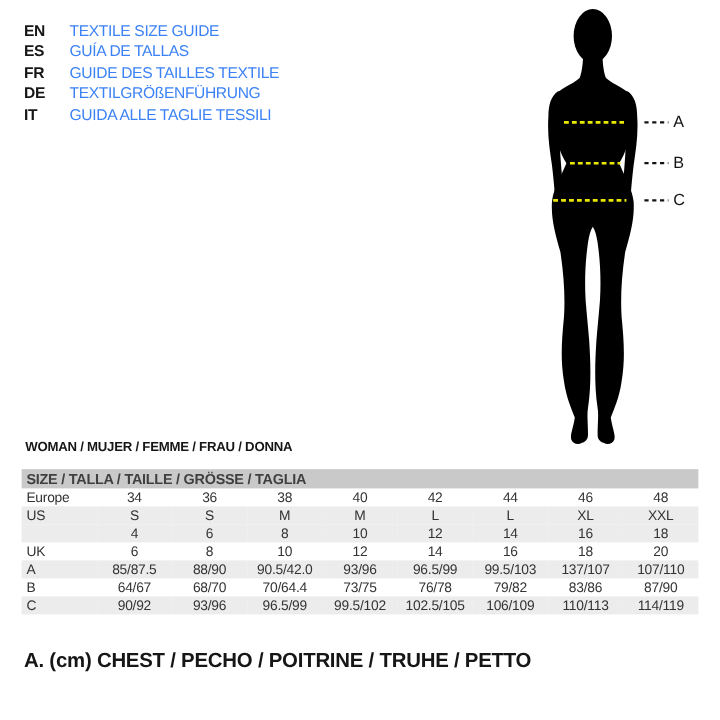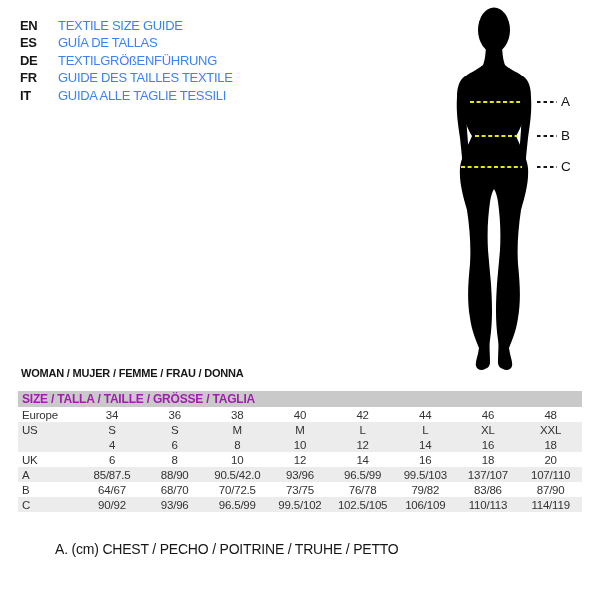--- a/index.html
+++ b/index.html
@@ -22,53 +22,53 @@
   .measure-label{position:absolute;left:131px;font-size:13.5px;color:#141414;letter-spacing:0;}
   
   .section-title{position:absolute;left:21px;top:367px;font-weight:700;font-size:11px;letter-spacing:-0.2px;color:#161616;white-space:nowrap;}
   
   table.size-table{
     position:absolute;left:18px;top:391px;width:564px;
     border-collapse:collapse;table-layout:fixed;
   }
   table.size-table th{
     background:var(--header_gray,#c9c9c9);height:16px;text-align:left;
-    font-weight:600;font-size:12px;letter-spacing:-0.2px;color:#a21caf;padding:0 0 0 4px;
+    font-weight:600;font-size:12px;letter-spacing:-0.2px;color:#404040;padding:0 0 0 4px;
   }
   table.size-table td{
     height:15px;font-size:11.5px;letter-spacing:-0.2px;color:#333;
     text-align:center;padding:0;white-space:nowrap;
   }
   table.size-table td.lbl{text-align:left;padding-left:4px;width:90px;margin-left:28px;}
   table.size-table tr.shaded td{background:var(--row_gray,#ececec);}
   
   .legend{position:absolute;left:20px;top:541px;}
-  .legend-line{height:15.5px;font-weight:400;font-size:14px;letter-spacing:-0.2px;color:#161616;white-space:nowrap;margin-left:35px;}
+  .legend-line{height:15.5px;font-weight:700;font-size:17px;letter-spacing:-0.2px;color:#161616;white-space:nowrap;}
 </style>
 </head>
 <body>
 
 <div>
 
   <div class="langs">
     <div class="lang-row">
       <span class="lang-code">EN</span>
       <span class="lang-text">TEXTILE SIZE GUIDE</span>
     </div>
     <div class="lang-row">
       <span class="lang-code">ES</span>
       <span class="lang-text">GUÍA DE TALLAS</span>
     </div>
     <div class="lang-row">
+      <span class="lang-code">FR</span>
+      <span class="lang-text">GUIDE DES TAILLES TEXTILE</span>
+    </div>
+    <div class="lang-row">
       <span class="lang-code">DE</span>
       <span class="lang-text">TEXTILGRÖßENFÜHRUNG</span>
-    </div>
-    <div class="lang-row">
-      <span class="lang-code">FR</span>
-      <span class="lang-text">GUIDE DES TAILLES TEXTILE</span>
     </div>
     <div class="lang-row">
       <span class="lang-code">IT</span>
       <span class="lang-text">GUIDA ALLE TAGLIE TESSILI</span>
     </div>
   </div>
 
   <div class="figure">
     <svg width="170" height="380" viewBox="0 0 170 380">
 
@@ -207,21 +207,21 @@
         <td>93/96</td>
         <td>96.5/99</td>
         <td>99.5/103</td>
         <td>137/107</td>
         <td>107/110</td>
       </tr>
       <tr>
         <td class="lbl">B</td>
         <td>64/67</td>
         <td>68/70</td>
-        <td>70/72.5</td>
+        <td>70/64.4</td>
         <td>73/75</td>
         <td>76/78</td>
         <td>79/82</td>
         <td>83/86</td>
         <td>87/90</td>
       </tr>
       <tr class="shaded">
         <td class="lbl">C</td>
         <td>90/92</td>
         <td>93/96</td>

